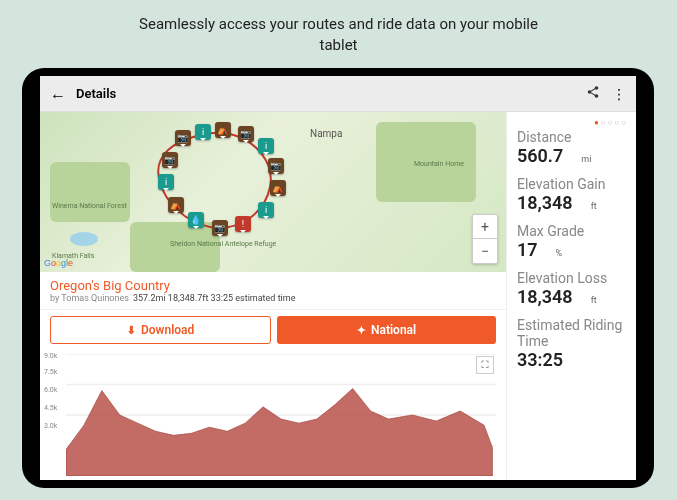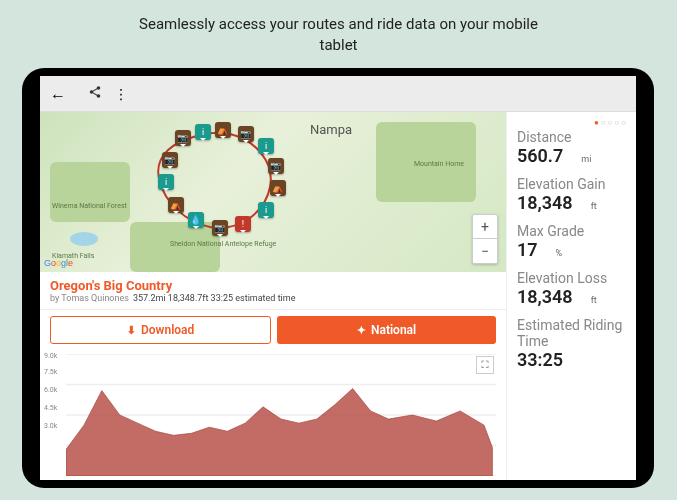--- a/index.html
+++ b/index.html
@@ -97,21 +97,21 @@
     box-shadow: 0 1px 3px rgba(0,0,0,0.2);
   }
   .zoom div { height: 24px; text-align: center; line-height: 24px; font-size: 14px; color: #555; cursor: pointer; }
   .zoom div:first-child { border-bottom: 1px solid #ccc; }
   .google { position: absolute; left: 4px; bottom: 4px; font-size: 9px; color: #666; font-family: Liberation Sans, sans-serif; }
   .google span:nth-child(1){color:#4285F4}.google span:nth-child(2){color:#EA4335}.google span:nth-child(3){color:#FBBC05}.google span:nth-child(4){color:#4285F4}.google span:nth-child(5){color:#34A853}.google span:nth-child(6){color:#EA4335}
   .info {
     padding: 6px 10px;
     border-bottom: 1px solid #eee;
   }
-  .route-name { font-size: 13px; color: #F05A28; font-weight: 700; }
+  .route-name { font-size: 13px; color: #F05A28; font-weight: 400; }
   .route-by { font-size: 9px; color: #888; }
   .route-by .author { }
   .route-by .summary { color: #444; margin-left: 4px; }
   .buttons { display: flex; gap: 6px; padding: 6px 10px; }
   .btn {
     flex: 1; height: 28px;
     border-radius: 3px;
     font-size: 12px; font-weight: 600;
     display: flex; align-items: center; justify-content: center;
     cursor: pointer;
@@ -124,32 +124,33 @@
     padding: 4px 10px 4px 26px;
   }
   .chart svg { width: 100%; height: 100%; }
   .ylabel { position: absolute; left: 4px; font-size: 7px; color: #888; }
   .fullscreen {
     position: absolute; right: 12px; top: 6px;
     width: 18px; height: 18px; border: 1px solid #ccc;
     background: #fff; font-size: 10px; text-align: center; line-height: 16px;
     cursor: pointer; color: #555;
   }
-  .nampa { position: absolute; left: 270px; top: 10px; font-size: 13px; color: #555; }
+  .nampa { position: absolute; left: 270px; top: 16px; font-size: 10px; color: #555; }
 </style>
 </head>
 <body>
 
 <div class="tagline">Seamlessly access your routes and ride data on your mobile tablet</div>
 
 <div class="tablet">
   <div class="screen">
 
     <div class="appbar">
       <div class="back">←</div>
+      <div class="title">Details</div>
       <div class="share">
         <svg width="14" height="14" viewBox="0 0 24 24">
             <path fill="#333" d="M18 16c-.8 0-1.5.3-2 .8l-7-4.1c0-.2.1-.5.1-.7s0-.5-.1-.7l7-4.1c.5.5 1.2.8 2 .8 1.7 0 3-1.3 3-3s-1.3-3-3-3-3 1.3-3 3c0 .2 0 .5.1.7l-7 4.1c-.5-.5-1.2-.8-2-.8-1.7 0-3 1.3-3 3s1.3 3 3 3c.8 0 1.5-.3 2-.8l7 4.1c0 .2-.1.5-.1.7 0 1.7 1.3 3 3 3s3-1.3 3-3-1.3-3-3-3z"></path>
           </svg>
       </div>
       <div class="more">⋮</div>
     </div>
 
     <div class="body">
       <div class="left">

